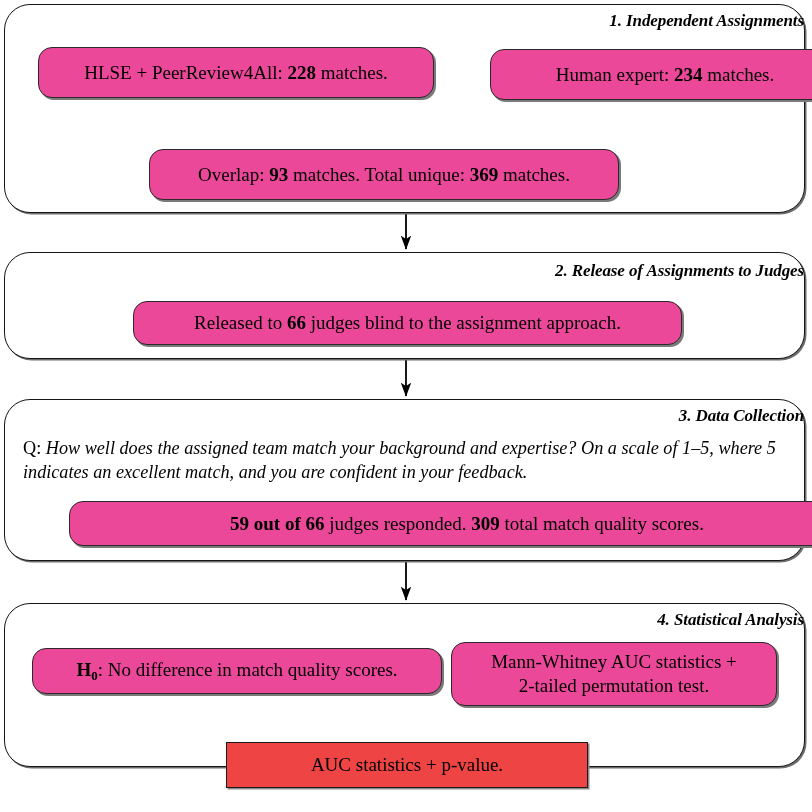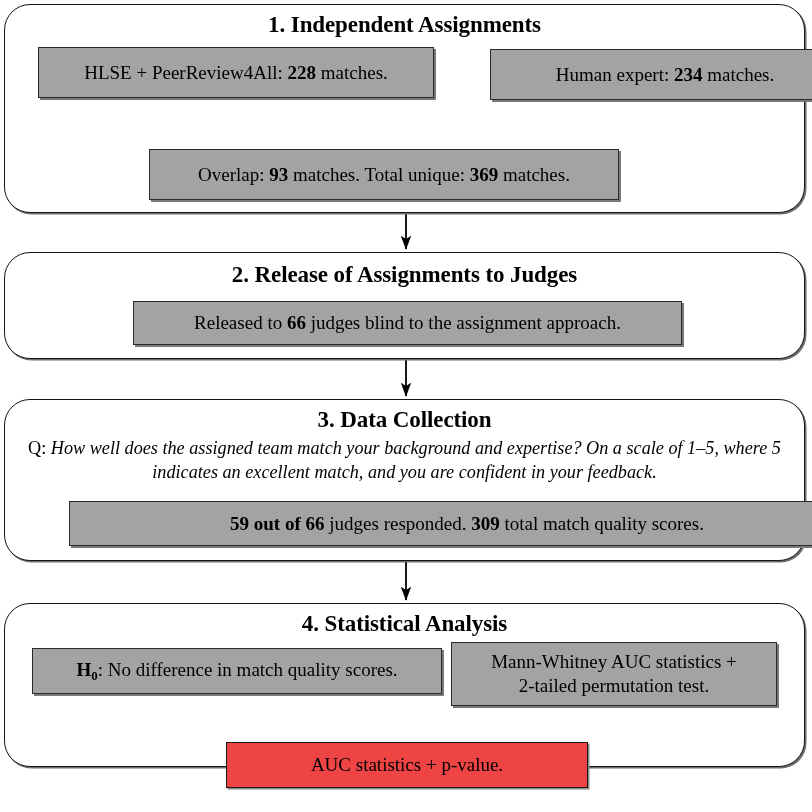--- a/index.html
+++ b/index.html
@@ -27,34 +27,35 @@
     box-sizing: border-box;
     border: 1.6px solid #151515;
     border-radius: 26px;
     background: #ffffff;
     box-shadow: 1.5px 1.5px 0 0 #6d6d6d;
   }
   .stage-title {
     position: absolute;
     left: 0;
     right: 0;
-    text-align: center;
+    text-align: right;
     font-weight: bold;
-    font-size: 23px;
+    font-size: 17px;
     letter-spacing: -0.1px;
     line-height: 1.1;
+    font-style: italic;
   }
 
   
   .node {
     position: absolute;
     box-sizing: border-box;
     border: 1.5px solid #2a2a2a;
-    border-radius: 0;
-    background: #a3a3a3;
+    border-radius: 14px;
+    background: #ec4899;
     box-shadow: 2px 2px 0 0 #7a7a7a;
     display: flex;
     align-items: center;
     justify-content: center;
     text-align: center;
     font-size: 19px;
     line-height: 1.25;
     padding: 0 10px;
   }
   .node.plain {
@@ -63,21 +64,21 @@
     border: 1.4px solid #1a1a1a;
     box-shadow: 1.5px 1.5px 0 0 #8a8a8a;
   }
   .node b { font-weight: bold; }
 
   
   .question {
     position: absolute;
     left: 18px;
     right: 18px;
-    text-align: center;
+    text-align: left;
     font-size: 18.2px;
     line-height: 1.32;
   }
   .question .q-label { font-style: normal; }
   .question .q-body { font-style: italic; }
 
   
   .sub {
     font-size: 0.68em;
     vertical-align: -0.32em;

